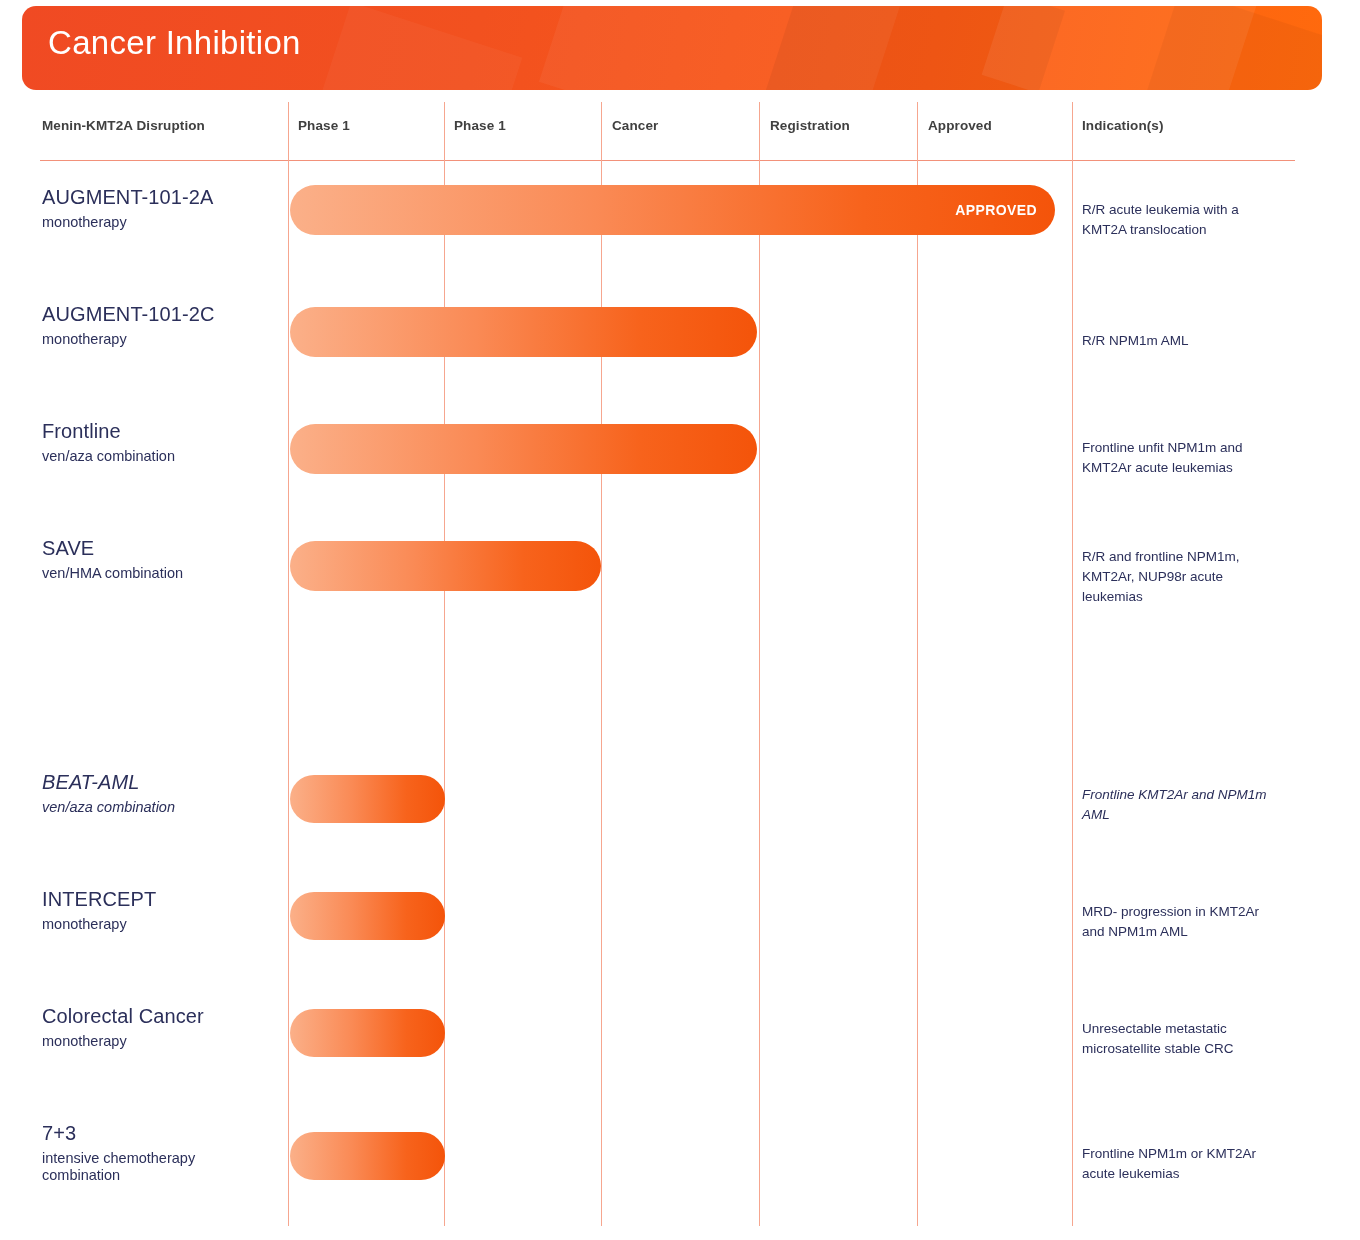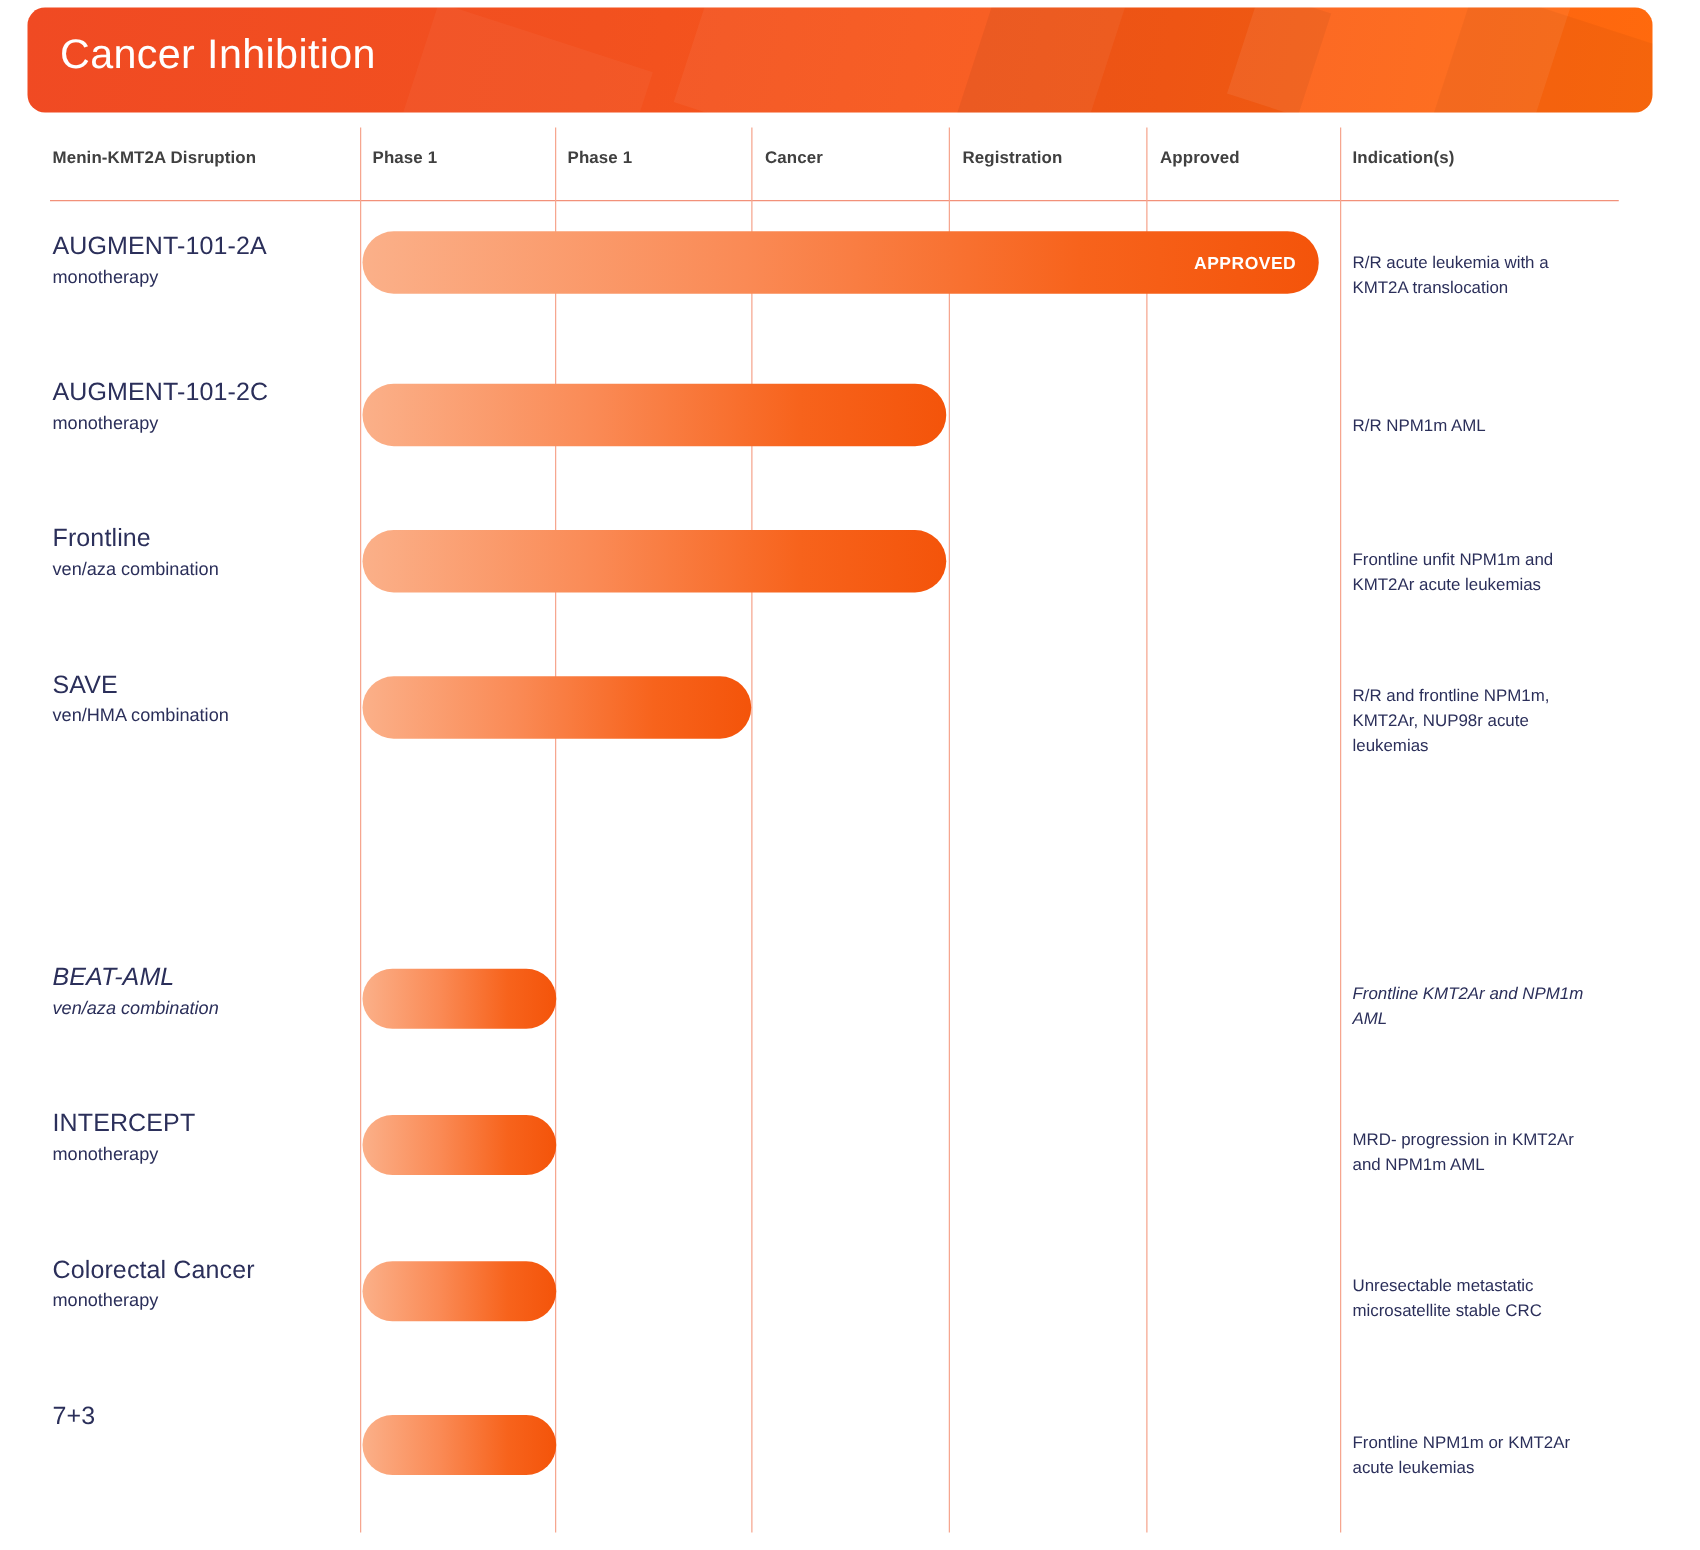--- a/index.html
+++ b/index.html
@@ -215,17 +215,18 @@
 
   <div class="row" style="top:897px; height:118px;">
     <div class="row-name" style="top:8px;">Colorectal Cancer</div>
     <div class="row-sub" style="top:36px;">monotherapy</div>
     <div class="bar" style="left:250px; top:12px; width:155px;"></div>
     <div class="indication" style="top:22px;">Unresectable metastatic microsatellite stable CRC</div>
   </div>
 
   <div class="row" style="top:1014px; height:118px;">
     <div class="row-name" style="top:8px;">7+3</div>
+    <div class="row-sub" style="top:36px; width:230px;">intensive chemotherapy combination</div>
     <div class="bar" style="left:250px; top:18px; width:155px;"></div>
     <div class="indication" style="top:30px;">Frontline NPM1m or KMT2Ar acute leukemias</div>
   </div>
 
 </div>
 
 </body></html>

